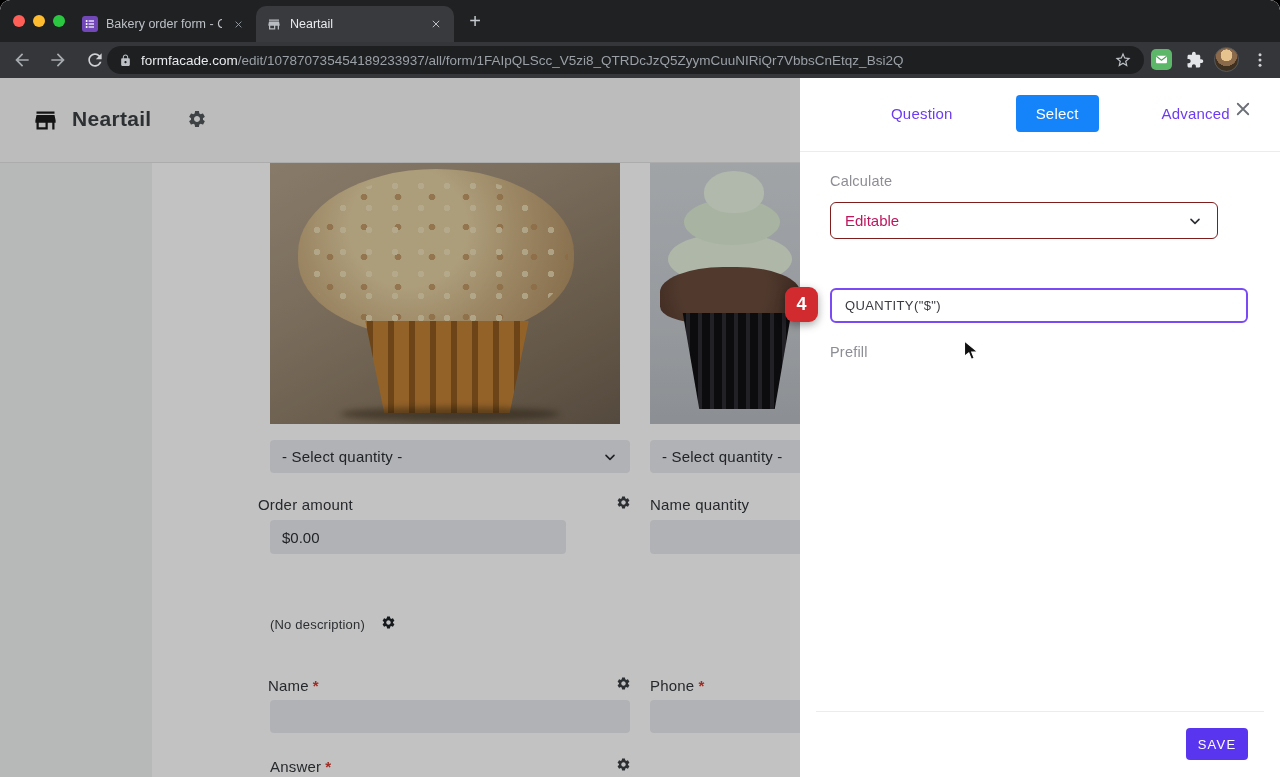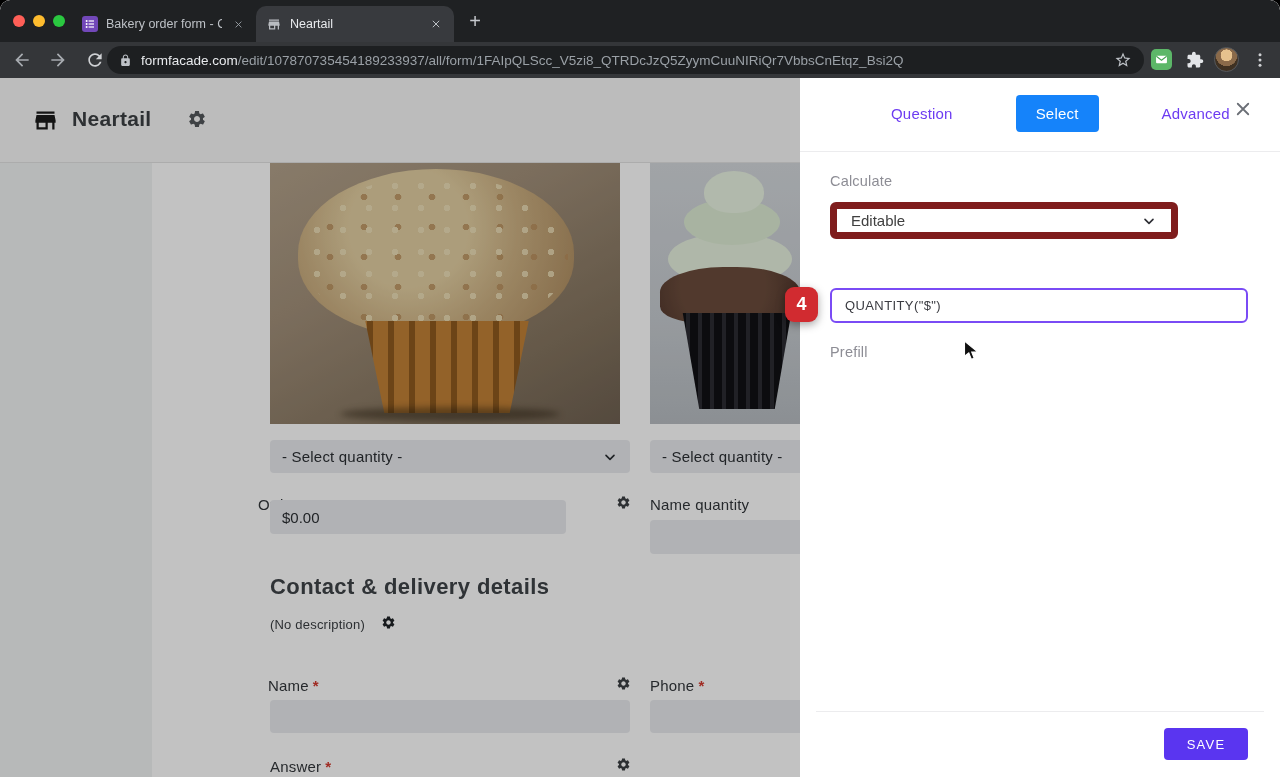--- a/index.html
+++ b/index.html
@@ -75,28 +75,28 @@
 
   
   .panel { position:absolute; left:800px; top:78px; width:480px; height:699px; background:#fff; z-index:6; }
   .ptabs { position:absolute; left:48px; top:17px; display:flex; align-items:center; gap:20px; }
   .ptab { font-size:15px; color:#6d3cf2; letter-spacing:.2px; cursor:pointer;margin-left:43px; }
   .ptab.active-tab { background:#1583fa; color:#fff; border-radius:4px; padding:10px 20px; }
   .pclose { position:absolute; right:28px; top:22px; width:18px; height:18px; }
   .pdivider { position:absolute; left:0; top:73px; width:100%; height:1px; background:#ececee; }
   .plabel { position:absolute; left:30px; font-size:14.5px; color:#8d8d95; letter-spacing:.2px; white-space:nowrap; }
   .plabel .hint { font-size:12.5px; color:#97979f; }
-  .pselect { position:absolute; left:30px; top:124px; width:348px; height:37px; border:7px solid #7f1d1d; border-radius:6px; background:#fff; display:flex; align-items:center; padding:0 14px; font-size:15px; color:#404040; }
+  .pselect { position:absolute; left:30px; top:124px; width:388px; height:37px; border:1px solid #7f1d1d; border-radius:6px; background:#fff; display:flex; align-items:center; padding:0 14px; font-size:15px; color:#be185d; }
   .pselect .chev { margin-left:auto; flex:0 0 16px; }
   .pinput { position:absolute; left:30px; top:210px; width:418px; height:35px; border:2px solid #7a4bf5; border-radius:6px; background:#fff; font-size:13px; letter-spacing:.4px; color:#3a3b41; padding:0 13px; outline:none; font-family:"Liberation Sans",sans-serif; }
   .step-badge { position:absolute; left:-15px; top:209px; width:33px; height:35px; background:#d12b30; border-radius:9px; color:#fff; font-size:18px; font-weight:700; display:flex; align-items:center; justify-content:center; box-shadow:0 3px 8px rgba(0,0,0,.35); z-index:7; }
   .ptextarea { position:absolute; left:30px; top:292px; width:418px; height:64px; border:1px solid #ddd8f5; border-radius:6px; padding:10px 13px; font-size:15px; color:#33343a; font-family:"Liberation Sans",sans-serif; resize:both; outline:none; }
   .ptextarea::placeholder { color:#b9bac4; }
   .pfooter-divider { position:absolute; left:16px; right:16px; top:633px; height:1px; background:#ececee; }
-  .save { position:absolute; right:32px; top:650px; width:84px; height:32px; background:#5a35f0; color:#fff; border:none; border-radius:4px; font-size:13px; font-weight:500; letter-spacing:1.2px; font-family:"Liberation Sans",sans-serif; cursor:pointer; }
+  .save { position:absolute; right:32px; top:650px; width:62px; height:32px; background:#5a35f0; color:#fff; border:none; border-radius:4px; font-size:13px; font-weight:500; letter-spacing:1.2px; font-family:"Liberation Sans",sans-serif; cursor:pointer; }
 
   .cursor { position:absolute; left:963px; top:340px; z-index:10; pointer-events:none; }
 </style>
 </head>
 <body>
 
 <svg width="0" height="0" style="position:absolute">
   <defs>
     <symbol id="i-gear" viewBox="0 0 24 24">
         <path d="M19.14 12.94c.04-.3.06-.61.06-.94 0-.32-.02-.64-.07-.94l2.03-1.58c.18-.14.23-.41.12-.61l-1.92-3.32c-.12-.22-.37-.29-.59-.22l-2.39.96c-.5-.38-1.03-.7-1.62-.94l-.36-2.54c-.04-.24-.24-.41-.48-.41h-3.84c-.24 0-.43.17-.47.41l-.36 2.54c-.59.24-1.13.57-1.62.94l-2.39-.96c-.22-.08-.47 0-.59.22L2.74 8.87c-.12.21-.08.47.12.61l2.03 1.58c-.05.3-.09.63-.09.94s.02.64.07.94l-2.03 1.58c-.18.14-.23.41-.12.61l1.92 3.32c.12.22.37.29.59.22l2.39-.96c.5.38 1.03.7 1.62.94l.36 2.54c.05.24.24.41.48.41h3.84c.24 0 .44-.17.47-.41l.36-2.54c.59-.24 1.13-.56 1.62-.94l2.39.96c.22.08.47 0 .59-.22l1.92-3.32c.12-.22.07-.47-.12-.61l-2.01-1.58zM12 15.6c-1.98 0-3.6-1.62-3.6-3.6s1.62-3.6 3.6-3.6 3.6 1.62 3.6 3.6-1.62 3.6-3.6 3.6z"></path>
@@ -256,26 +256,25 @@
     </div>
     <div class="gselect" style="left:650px;top:362px;width:150px;border-radius:4px 0 0 4px">
       <span>- Select quantity -</span>
     </div>
 
     <div class="flabel" style="left:258px;top:418px">Order amount</div>
     <svg class="fgear" style="left:616px;top:417px" width="15" height="15" viewBox="0 0 24 24" fill="#3c4043">
         <use href="#i-gear"></use>
       </svg>
     <div class="flabel" style="left:650px;top:418px">Name quantity</div>
-    <div class="ginput" style="left:270px;top:422px;width:296px">
+    <div class="ginput" style="left:270px;top:442px;width:296px">
       <span>$0.00</span>
     </div>
     <div class="ginput" style="left:650px;top:442px;width:150px;border-radius:4px 0 0 4px"></div>
 
-    <div class="heading">Contact &amp; delivery details</div>
     <div class="nodesc">(No description)</div>
     <svg class="fgear" style="left:381px;top:537px" width="15" height="15" viewBox="0 0 24 24" fill="#1f2327">
         <use href="#i-gear"></use>
       </svg>
 
     <div class="flabel" style="left:268px;top:599px"><span>Name</span><span class="req">*</span></div>
     <svg class="fgear" style="left:616px;top:598px" width="15" height="15" viewBox="0 0 24 24" fill="#3c4043">
         <use href="#i-gear"></use>
       </svg>
     <div class="flabel" style="left:650px;top:599px"><span>Phone</span><span class="req">*</span></div>

